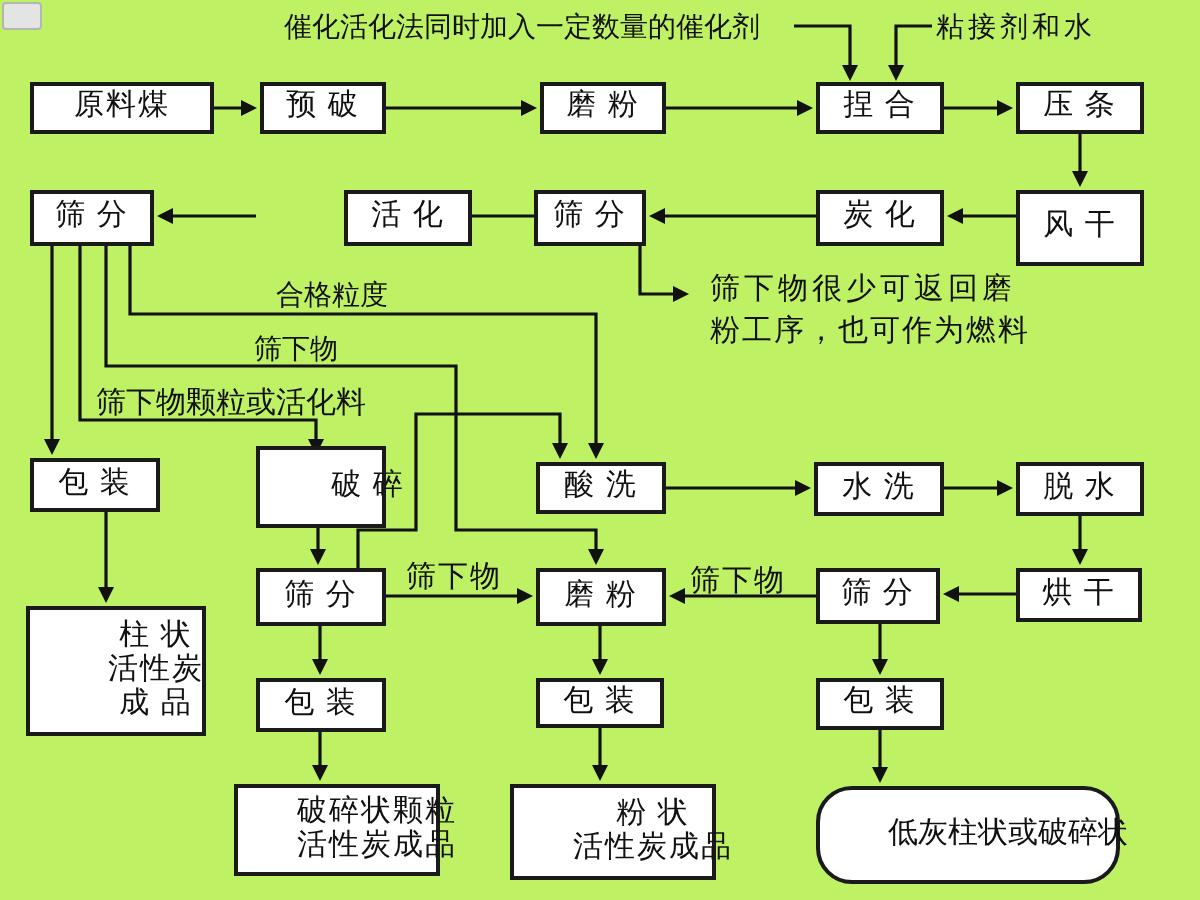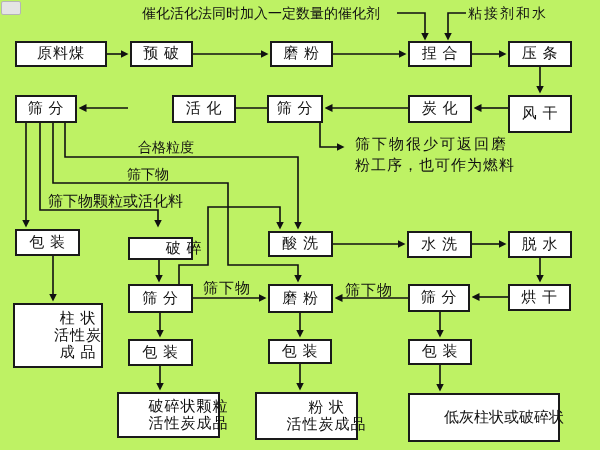--- a/index.html
+++ b/index.html
@@ -88,21 +88,21 @@
   <div class="box" style="left:408px;top:41px;width:64px;height:26px;">捏 合</div>
   <div class="box" style="left:508px;top:41px;width:64px;height:26px;">压 条</div>
 
   <div class="box" style="left:15px;top:95px;width:62px;height:28px;">筛 分</div>
   <div class="box" style="left:128px;top:95px;width:64px;height:28px;margin-left:44px;">活 化</div>
   <div class="box" style="left:267px;top:95px;width:56px;height:28px;">筛 分</div>
   <div class="box" style="left:408px;top:95px;width:64px;height:28px;">炭 化</div>
   <div class="box" style="left:508px;top:95px;width:64px;height:38px;">风 干</div>
 
   <div class="box" style="left:15px;top:229px;width:65px;height:27px;">包 装</div>
-  <div class="box" style="left:128px;top:237px;width:65px;height:23px;padding-left:47px;">破 碎</div>
+  <div class="box" style="left:128px;top:223px;width:65px;height:41px;padding-left:47px;">破 碎</div>
   <div class="box" style="left:268px;top:231px;width:65px;height:26px;">酸 洗</div>
   <div class="box" style="left:407px;top:231px;width:65px;height:27px;">水 洗</div>
   <div class="box" style="left:508px;top:231px;width:64px;height:27px;">脱 水</div>
 
   <div class="box" style="left:128px;top:284px;width:65px;height:29px;">筛 分</div>
   <div class="box" style="left:268px;top:284px;width:65px;height:29px;">磨 粉</div>
   <div class="box" style="left:408px;top:284px;width:62px;height:28px;">筛 分</div>
   <div class="box" style="left:508px;top:284px;width:63px;height:27px;">烘 干</div>
 
   <div class="box" style="left:128px;top:339px;width:65px;height:27px;">包 装</div>
@@ -115,17 +115,17 @@
     <div>成 品</div>
   </div>
   <div class="box product" style="left:117px;top:392px;width:103px;height:46px;">
     <div>破碎状颗粒</div>
     <div>活性炭成品</div>
   </div>
   <div class="box product" style="left:255px;top:392px;width:103px;height:48px;">
     <div>粉 状</div>
     <div>活性炭成品</div>
   </div>
-  <div class="box product" style="left:408px;top:393px;width:152px;height:49px;letter-spacing:0;">
+  <div class="box product" style="left:408px;top:393px;width:152px;height:49px;letter-spacing:0;border-radius:18px;">
     <div>低灰柱状或破碎状</div>
   </div>
 
 </div>
 
 </body></html>

